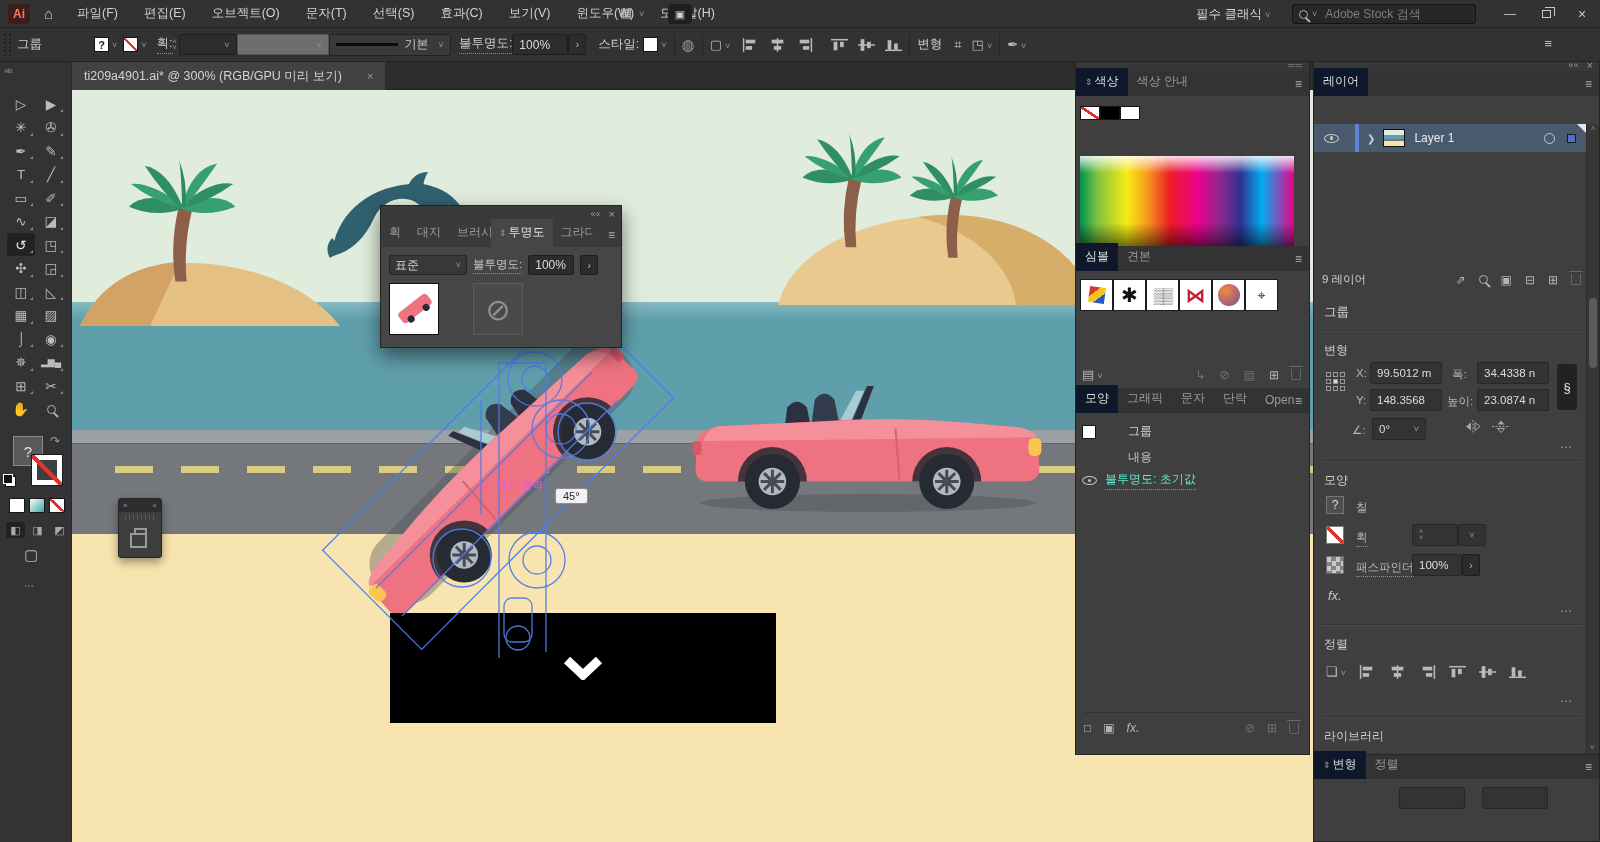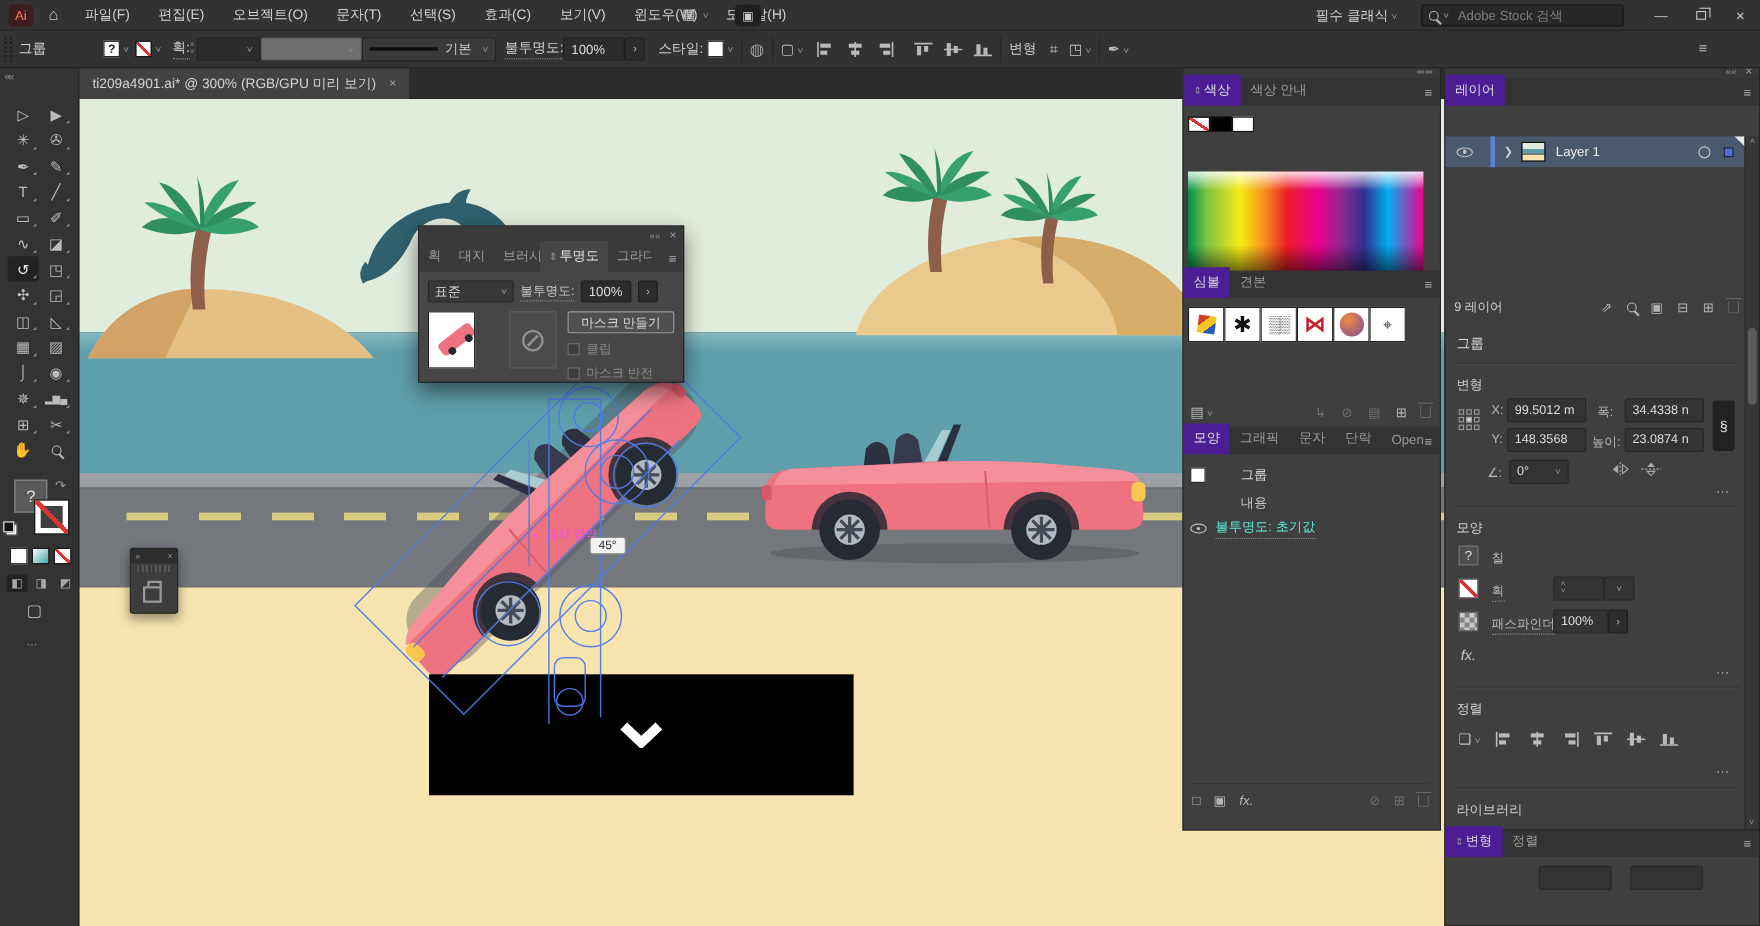--- a/index.html
+++ b/index.html
@@ -5,21 +5,21 @@
 *{margin:0;padding:0;box-sizing:border-box}
 html,body{width:1600px;height:842px;overflow:hidden}
 body{font-family:"Liberation Sans",sans-serif;background:#323232;color:#cfcfcf;font-size:12px}
 .app{position:relative;width:1600px;height:842px;overflow:hidden}
 .abs{position:absolute}
 .carat{font-size:9px;color:#9a9a9a;margin-left:3px}
 .dotted{border-bottom:1px dotted #8d8d8d;padding-bottom:1px}
 .sep{width:1px;height:22px;background:#262626;margin:0 7px}
 
 .menubar{position:absolute;left:0;top:0;width:1600px;height:28px;background:#323232;border-bottom:1px solid #262626;display:flex;align-items:center;z-index:40}
-.ai-logo{width:22px;height:20px;margin-left:8px;background:#3b1d1d;border-radius:3px;color:#ff7a5c;font-weight:normal;font-size:12px;display:flex;align-items:center;justify-content:center}
+.ai-logo{width:22px;height:20px;margin-left:8px;background:#3b1d1d;border-radius:3px;color:#ff7a5c;font-weight:bold;font-size:12px;display:flex;align-items:center;justify-content:center}
 .home-ic{color:#c9c9c9;font-size:15px;margin:0 12px 0 14px}
 .menus{display:flex;gap:26px;margin-left:12px;color:#d2d2d2;font-size:12.5px}
 .menus span{cursor:default}
 .mb-right-ic{position:absolute;top:5px;color:#bdbdbd;font-size:13px}
 .share-box{position:absolute;left:668px;top:4px;width:24px;height:20px;background:#1f1f1f;border-radius:4px;color:#cfcfcf;font-size:11px;display:flex;align-items:center;justify-content:center}
 .workspace{position:absolute;left:1196px;top:6px;display:flex;align-items:center;color:#d6d6d6;font-size:12.5px}
 .stock-search{position:absolute;left:1292px;top:4px;width:184px;height:20px;background:#272727;border:1px solid #141414;border-radius:2px;display:flex;align-items:center;padding:0 6px;gap:4px}
 .stock-search .ph{color:#7e7e7e;font-size:12px;margin-left:4px}
 .win-controls{position:absolute;right:0;top:0;height:28px;display:flex}
 .win-controls>span{width:36px;height:28px;display:flex;align-items:center;justify-content:center;color:#c8c8c8;font-size:12px}
@@ -34,21 +34,21 @@
 .q-sw{display:flex;align-items:center;justify-content:center;color:#222;font-size:11px;font-weight:bold;background:#fff}
 .field{background:#2c2c2c;border:1px solid #1e1e1e;border-radius:2px;height:21px;display:flex;align-items:center;padding:0 6px;color:#ddd;font-size:12px}
 .stepbtn{display:flex;flex-direction:column;justify-content:center;color:#9a9a9a;font-size:7px;line-height:6px;margin-right:2px}
 .gobtn{width:18px;height:21px;background:#2c2c2c;border:1px solid #1e1e1e;border-radius:2px;color:#bbb;display:flex;align-items:center;justify-content:center;font-size:10px}
 .linebox{display:flex;align-items:center;gap:7px;height:22px;padding:0 6px;background:#3a3a3a;border:1px solid #222;border-radius:2px}
 .strokeline{width:62px;height:3px;background:#0c0c0c}
 .alic{width:17px;height:14px}
 .obmenu{position:absolute;right:48px;top:8px;color:#bdbdbd;font-size:13px}
 
 .tabbar{position:absolute;left:72px;top:62px;width:1528px;height:28px;background:#2c2c2c;border-bottom:1px solid #232323;z-index:5;display:flex}
-.doc-tab{height:28px;background:#424242;display:flex;align-items:center;gap:12px;padding:0 12px;color:#d3d3d3;font-size:12.5px}
+.doc-tab{height:28px;background:#424242;display:flex;align-items:center;gap:25px;padding:0 12px;color:#d3d3d3;font-size:12.5px}
 .doc-tab .x{color:#9e9e9e;font-size:11px}
 
 .tools{position:absolute;left:0;top:62px;width:72px;height:780px;background:#333;border-right:1px solid #262626;z-index:12}
 .tools .collapse{position:absolute;left:4px;top:3px;color:#8c8c8c;font-size:10px;letter-spacing:-2px}
 .toolgrid{position:absolute;left:7px;top:30px;display:grid;grid-template-columns:28px 28px;grid-auto-rows:23.5px;column-gap:2px}
 .tool{width:28px;height:23px;display:flex;align-items:center;justify-content:center;color:#bcbcbc;font-size:13.5px;position:relative}
 .tool.sub::after{content:"";position:absolute;right:2px;bottom:3px;border-left:3px solid transparent;border-bottom:3px solid #8a8a8a}
 .tool.active{background:#222;border-radius:2px;color:#eee}
 .mag{position:relative;width:9px;height:9px;border:1.5px solid #b0b0b0;border-radius:50%;display:inline-block}
 .mag::after{content:"";position:absolute;right:-4px;bottom:-3px;width:6px;height:1.7px;background:#b0b0b0;transform:rotate(45deg)}
@@ -65,21 +65,21 @@
 .drawmodes>span{width:19px;height:16px;display:flex;align-items:center;justify-content:center;color:#a8a8a8;font-size:11px}
 .drawmodes>span.active{background:#222;border-radius:2px}
 .screenmode{position:absolute;left:24px;top:112px;color:#b5b5b5;font-size:15px}
 .tooldots{position:absolute;left:24px;top:146px;color:#9a9a9a;letter-spacing:2px;font-size:10px}
 
 .canvas{position:absolute;left:72px;top:90px;width:1528px;height:752px;overflow:hidden;z-index:1}
 .band{position:absolute;left:0;width:100%}
 .dash-strip{position:absolute;left:43px;top:376px;right:0;height:7px;background:repeating-linear-gradient(90deg,#d9cb80 0 38px,transparent 38px 66px)}
 .dl-btn{position:absolute;left:318px;top:523px;width:386px;height:110px;background:#000;display:flex;align-items:center;justify-content:center;gap:34px}
 .dl-txt{color:#fff;font-size:33px;font-weight:bold;letter-spacing:13px}
-.tip45{position:absolute;left:464px;top:398px;background:#f2f2f2;border:1px solid #8d8d8d;border-radius:3px;color:#2b2b2b;font-size:11px;padding:1px 7px;z-index:6}
+.tip45{position:absolute;left:483px;top:398px;background:#f2f2f2;border:1px solid #8d8d8d;border-radius:3px;color:#2b2b2b;font-size:11px;padding:1px 7px;z-index:6}
 .sguide{position:absolute;left:424px;top:388px;color:#f14ef1;font-size:11px;z-index:6}
 .smark{position:absolute;left:412px;top:392px;color:#f14ef1;font-size:9px;z-index:6}
 .rot-car{position:absolute;left:248px;top:318px;width:356px;height:133px;transform:rotate(-45deg) scaleX(-1)}
 .rot-shadow{position:absolute;left:262px;top:344px;width:336px;height:74px;background:rgba(75,80,88,.38);border-radius:30px;transform:rotate(-45deg)}
 .car-shadow{position:absolute;left:628px;top:404px;width:336px;height:18px;background:rgba(40,40,45,.22);border-radius:50%}
 .overlay{position:absolute;left:0;top:0;width:1528px;height:752px;z-index:5;pointer-events:none}
 
 .minipanel{position:absolute;left:118px;top:498px;width:44px;height:60px;background:#3d3d3d;border:1px solid #252525;border-radius:3px;box-shadow:0 4px 10px rgba(0,0,0,.4);z-index:20}
 .minipanel .hd{height:13px;background:#2d2d2d;border-radius:3px 3px 0 0;display:flex;align-items:center;justify-content:space-between;padding:0 4px;color:#9a9a9a;font-size:8px}
 .minipanel .ribs{height:6px;margin:2px 6px;background:repeating-linear-gradient(90deg,#585858 0 1.5px,transparent 1.5px 4px)}
@@ -101,21 +101,21 @@
 .minicar::after{content:"";position:absolute;right:5px;bottom:-3px;width:7px;height:7px;background:#262b33;border-radius:50%}
 .nomask{width:50px;height:52px;background:#4a4a4a;border:1px solid #5c5c5c;display:flex;align-items:center;justify-content:center;color:#8f8f8f;font-size:30px}
 .maskbtn{width:97px;height:20px;border:1px solid #9a9a9a;border-radius:2px;background:#4f4f4f;color:#ddd;font-size:11.5px;display:flex;align-items:center;justify-content:center}
 .cbrow{display:flex;align-items:center;gap:6px;color:#8b8b8b;font-size:11.5px;margin-top:7px}
 .cb{width:11px;height:11px;border:1px solid #6f6f6f;background:#3d3d3d}
 
 .dock{position:absolute;background:#3f3f3f;border:1px solid #242424;z-index:25}
 .dockhead{height:12px;background:#383838;display:flex;justify-content:flex-end;align-items:center;gap:8px;padding:0 6px;color:#9a9a9a;font-size:9px}
 .ptabs{display:flex;background:#333;height:25px;align-items:flex-end;position:relative;color:#9a9a9a;font-size:12px}
 .ptabs .tb{padding:5px 9px 6px;white-space:nowrap;overflow:hidden}
-.ptabs .tb.active{background:#4c1d95;color:#dedede}
+.ptabs .tb.active{background:#0f172a;color:#dedede}
 .ptabs .pm{position:absolute;right:7px;bottom:5px;color:#b0b0b0;font-size:12px}
 .spec{position:absolute;left:4px;top:60px;width:214px;height:108px;background:linear-gradient(to bottom,rgba(255,255,255,.85),rgba(255,255,255,0) 16%,rgba(0,0,0,0) 62%,rgba(0,0,0,.95)),linear-gradient(90deg,#00924e,#7ec242 8%,#f7ec13 22%,#f7941d 32%,#ed1c24 42%,#ec008c 55%,#92278f 65%,#2e3192 75%,#00aeef 85%,#ec008c 100%)}
 .symcell{width:33px;height:32px;background:#fff;border:1px solid #1d1d1d;display:flex;align-items:center;justify-content:center;overflow:hidden}
 .iconrow{display:flex;align-items:center;color:#b5b5b5}
 .dim{opacity:.42}
 .eye{position:relative;width:15px;height:9px;border:1.4px solid #c4c4c4;border-radius:50%;display:inline-block}
 .eye::after{content:"";position:absolute;left:4.5px;top:1.5px;width:3.5px;height:3.5px;border-radius:50%;background:#c4c4c4}
 .trash{position:relative;width:10px;height:11px;border:1.2px solid #9d9d9d;border-top:none;border-radius:0 0 2px 2px;display:inline-block}
 .trash::before{content:"";position:absolute;top:-3px;left:-3px;width:14px;height:1.4px;background:#9d9d9d}
 .vscroll{position:absolute;width:13px;background:#373737;border-left:1px solid #2c2c2c;color:#8d8d8d;font-size:8px;text-align:center}
@@ -485,31 +485,20 @@
         <span class="dotted" style="color:#c9c9c9;font-size:11.5px">불투명도:</span>
         <span class="field" style="width:46px;height:20px">100%</span>
         <span class="gobtn" style="height:20px">›</span>
       </div>
       <div class="tprow" style="margin-top:8px;align-items:flex-start">
         <div class="thumbbox">
             <div class="minicar"></div>
           </div>
         <div style="width:22px"></div>
         <div class="nomask">⊘</div>
-        <div style="margin-left:4px">
-          <div class="maskbtn">마스크 만들기</div>
-          <div class="cbrow">
-              <span class="cb"></span>
-              <span>클립</span>
-            </div>
-          <div class="cbrow">
-              <span class="cb"></span>
-              <span>마스크 반전</span>
-            </div>
-        </div>
       </div>
     </div>
   </div>
 
   <div class="dock" style="left:1075px;top:58px;width:235px;height:697px">
     <div class="dockhead">
         <span style="letter-spacing:1px">══</span>
       </div>
 
     <div class="ptabs">

